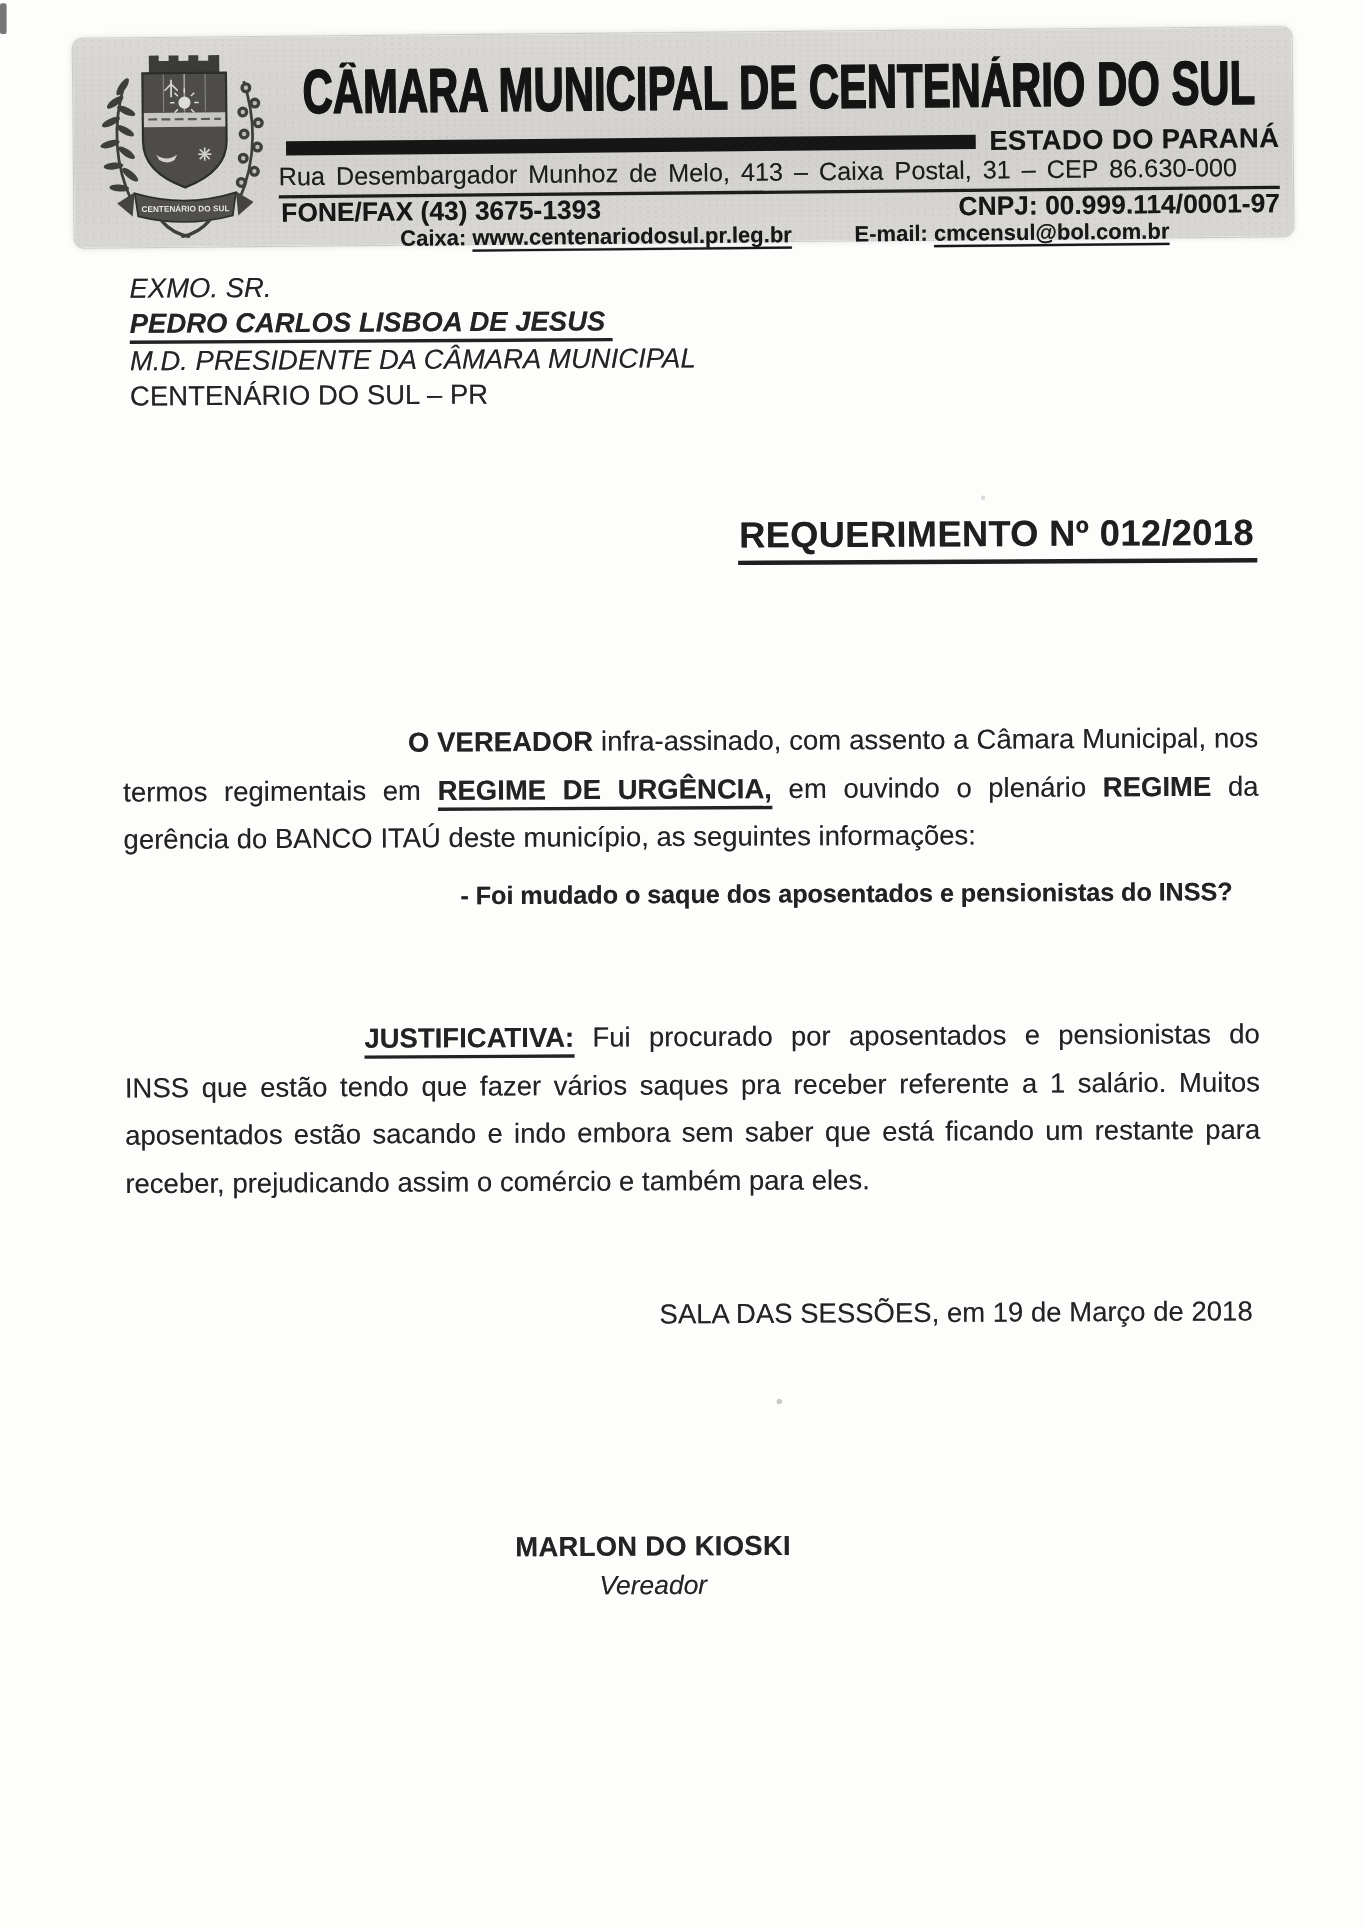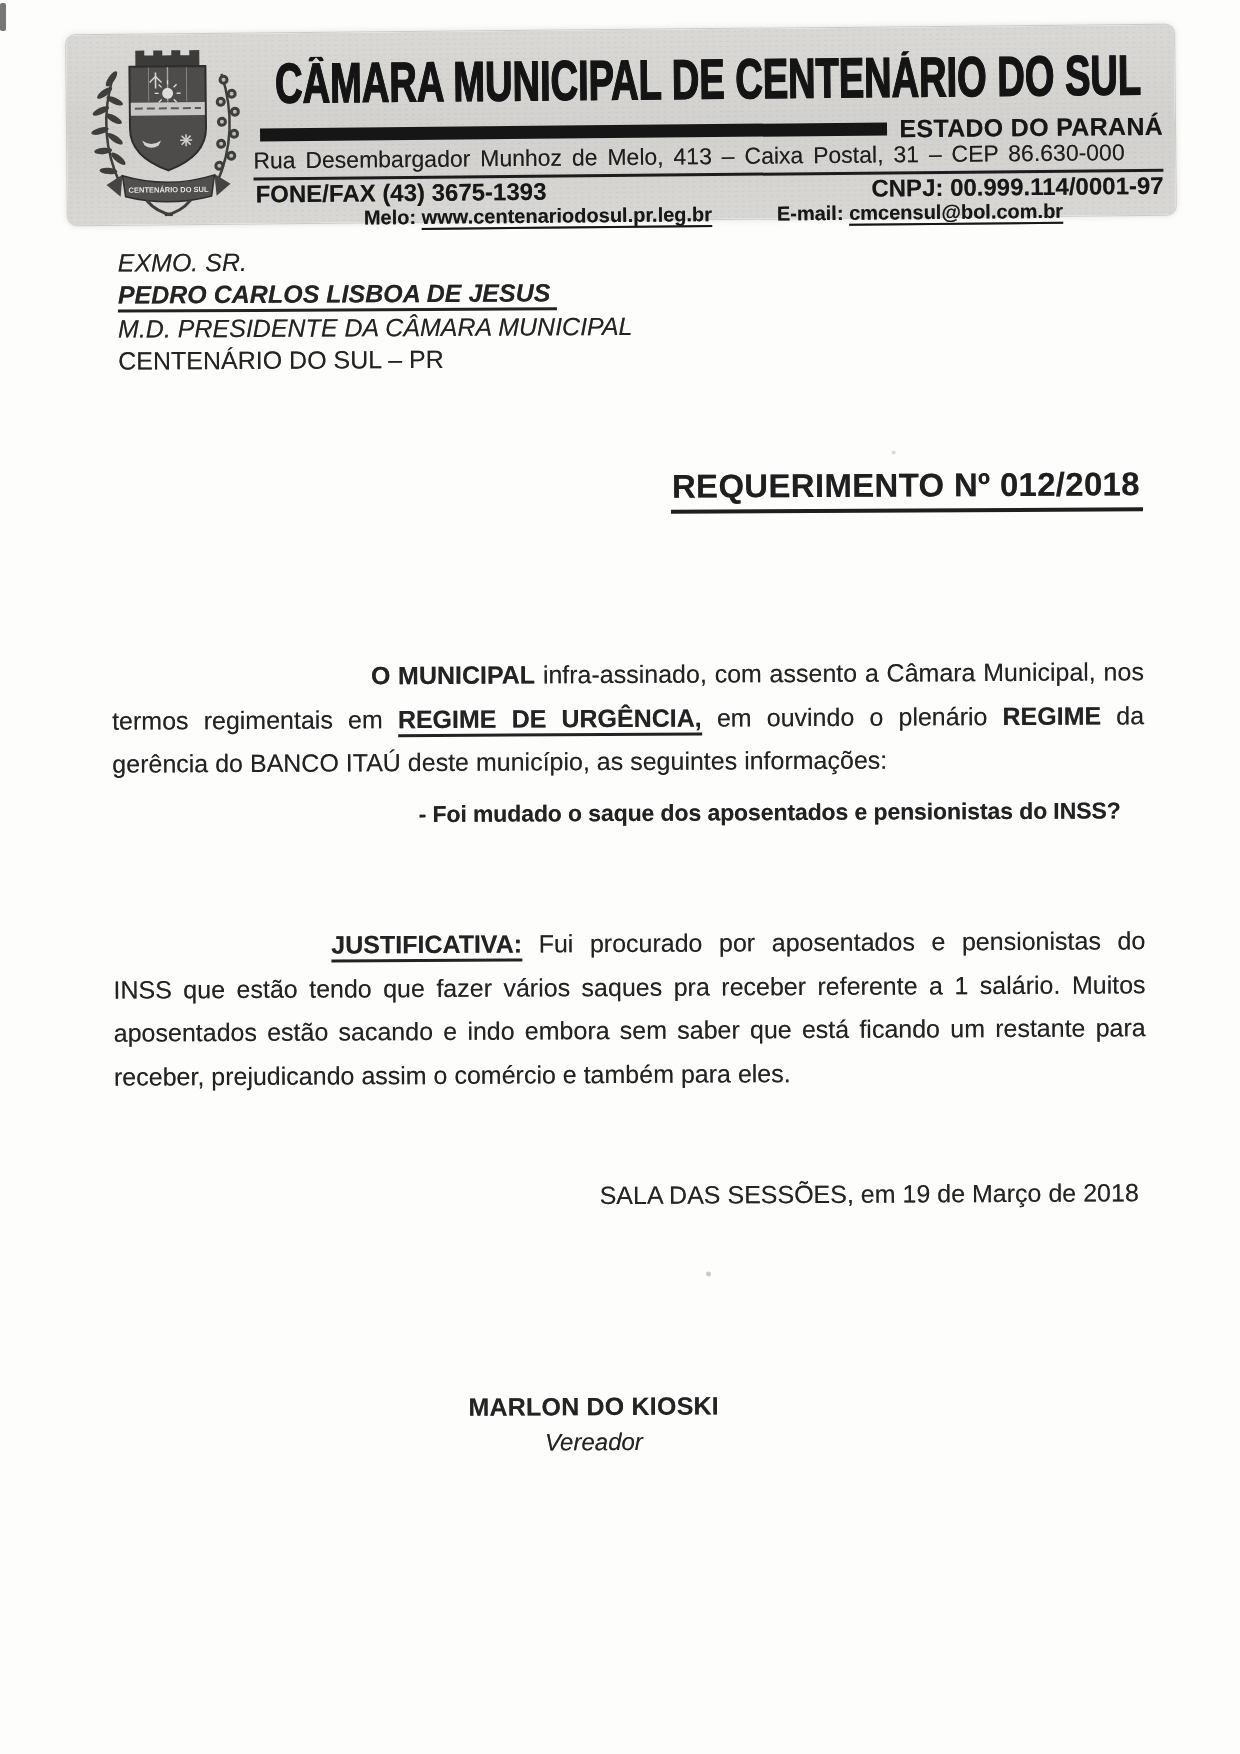--- a/index.html
+++ b/index.html
@@ -200,38 +200,38 @@
       </div>
 
       <div class="addr-row">Rua Desembargador Munhoz de Melo, 413  –  Caixa Postal, 31 – CEP  86.630-000</div>
 
       <div class="fone-row">
         <span>FONE/FAX (43) 3675-1393</span>
         <span>CNPJ: 00.999.114/0001-97</span>
       </div>
 
       <div class="site-row">
-        <span class="site"><span>Melo:</span>&nbsp;<span class="ulink">www.centenariodosul.pr.leg.br</span></span>
+        <span class="site"><span>Caixa:</span>&nbsp;<span class="ulink">www.centenariodosul.pr.leg.br</span></span>
         <span class="email"><span>E-mail:</span>&nbsp;<span class="ulink">cmcensul@bol.com.br</span></span>
       </div>
     </div>
 
     <div class="recipient">
       <div class="rec-italic">EXMO. SR.</div>
       <div class="rec-name"><span class="u-strong">PEDRO CARLOS LISBOA DE JESUS</span></div>
       <div class="rec-italic">M.D. PRESIDENTE DA CÂMARA MUNICIPAL</div>
       <div>CENTENÁRIO DO SUL – PR</div>
     </div>
 
     <div class="doc-title-wrap">
       <span class="doc-title">REQUERIMENTO Nº 012/2018</span>
     </div>
 
     <div class="bodyblock p1">
-      <div class="jline ind-p1"><span class="b">O MUNICIPAL</span><span> infra-assinado, com assento a Câmara Municipal, nos</span></div>
+      <div class="jline ind-p1"><span class="b">O VEREADOR</span><span> infra-assinado, com assento a Câmara Municipal, nos</span></div>
       <div class="jline"><span>termos regimentais em </span><span class="bu">REGIME DE URGÊNCIA,</span><span> em ouvindo o plenário </span><span class="b">REGIME</span><span> da</span></div>
       <div class="lastline">gerência do BANCO ITAÚ deste município, as seguintes informações:</div>
     </div>
 
     <div class="question">- Foi mudado o saque dos aposentados e pensionistas do INSS?</div>
 
     <div class="bodyblock p2">
       <div class="jline ind-p2"><span class="bu">JUSTIFICATIVA:</span><span> Fui procurado por aposentados e pensionistas do</span></div>
       <div class="jline">INSS que estão tendo que fazer vários saques pra receber referente a 1 salário.  Muitos</div>
       <div class="jline">aposentados estão sacando e indo embora sem saber que está ficando um restante para</div>

